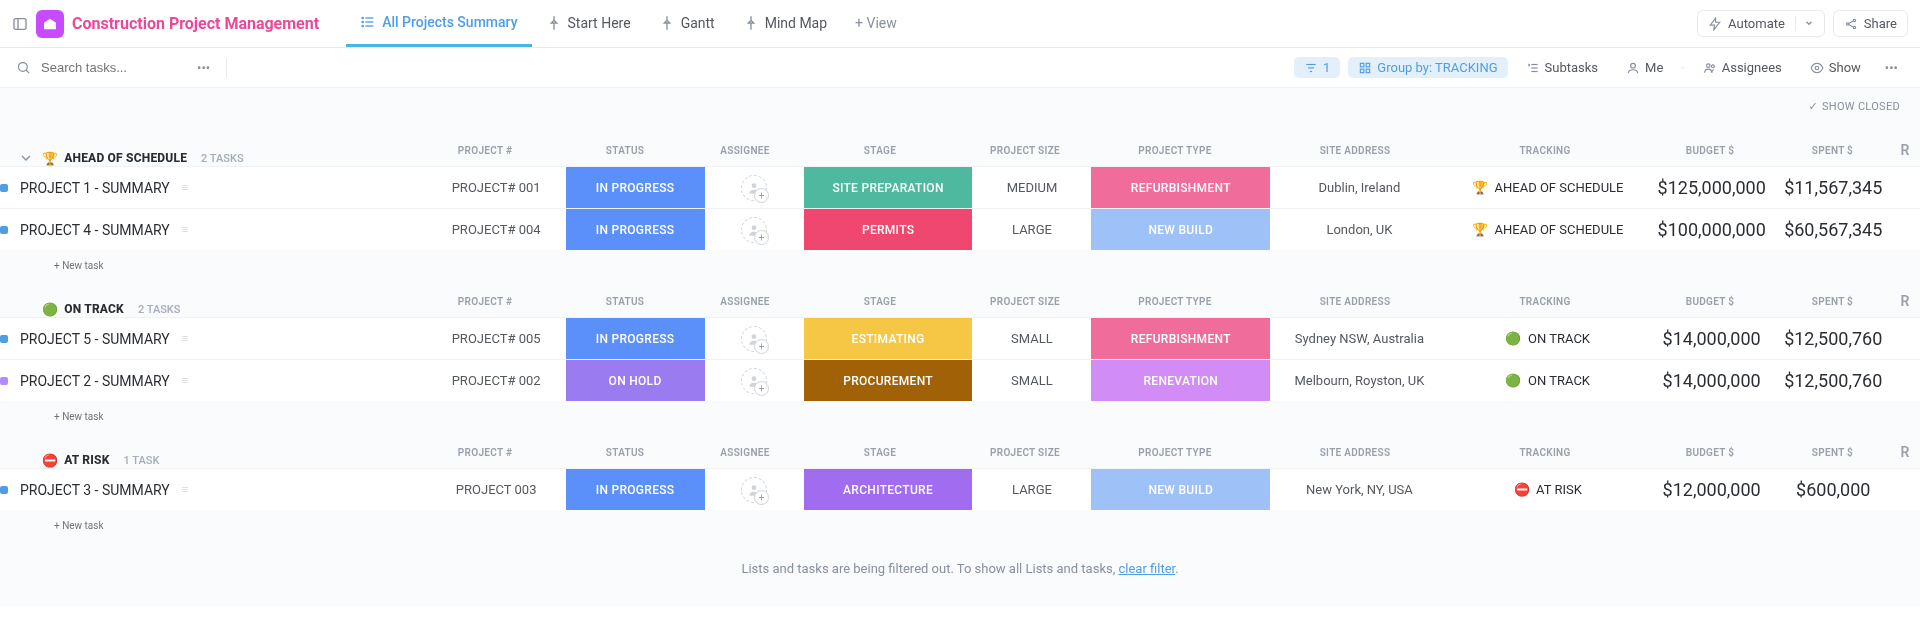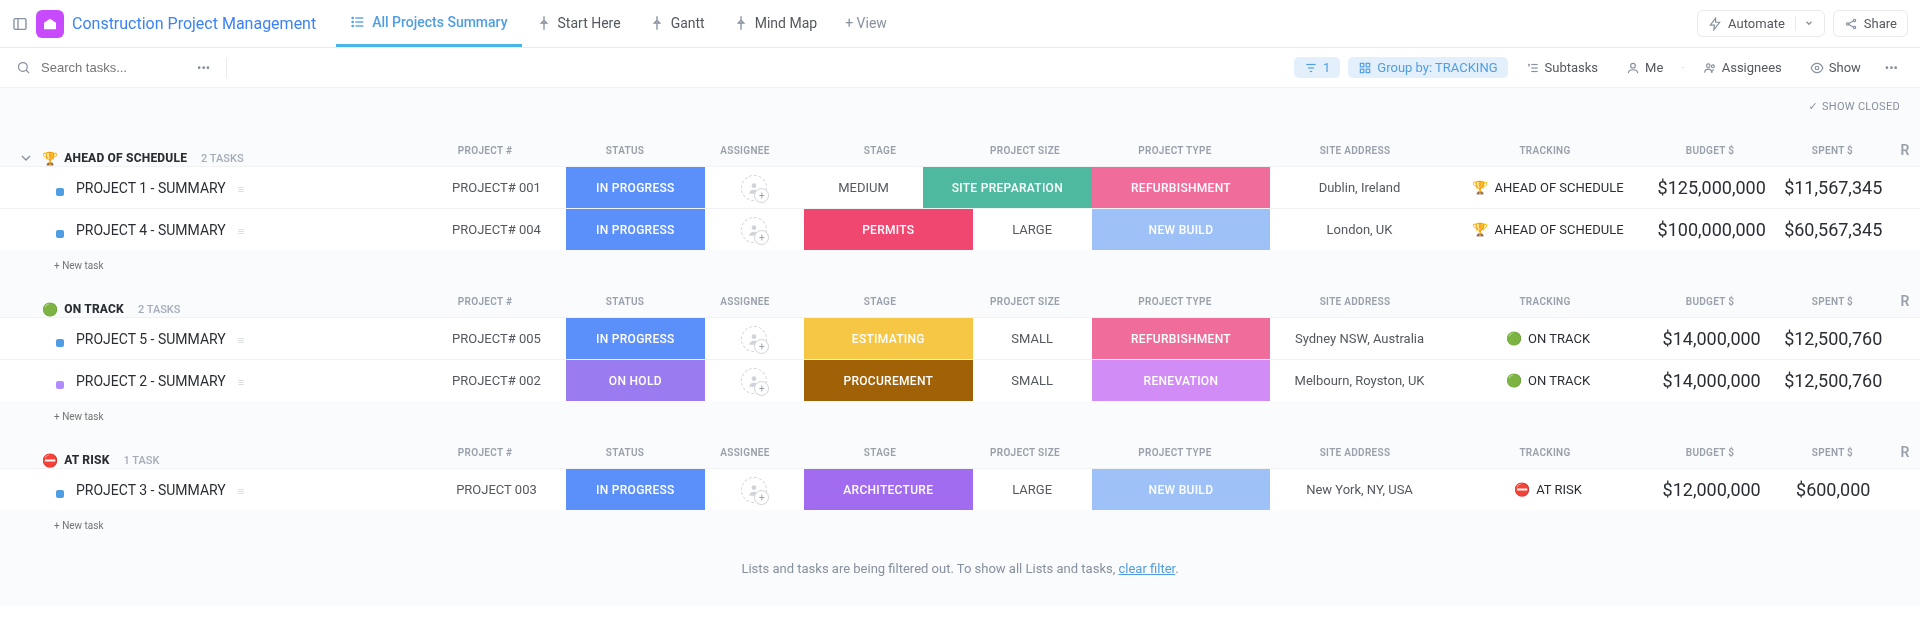--- a/index.html
+++ b/index.html
@@ -22,21 +22,21 @@
   gap: 8px;
 }
 .panel-icon { width: 16px; height: 16px; color: #87909e; cursor: pointer; }
 .app-logo {
   width: 28px; height: 28px;
   background: #c84aff;
   border-radius: 6px;
   display: flex; align-items: center; justify-content: center;
   color: #fff;
 }
-.app-title { font-size: 16px; font-weight: 400; color: #3b82f6; margin-right: 12px; }
+.app-title { font-size: 16px; font-weight: 700; color: #ec4899; margin-right: 19px; }
 .view-tabs { display: flex; height: 100%; align-items: stretch; }
 .view-tab {
   display: flex; align-items: center; gap: 6px;
   padding: 0 14px; height: 100%;
   color: #54585f; font-size: 14px; cursor: pointer;
   border-bottom: 2px solid transparent;
 }
 .view-tab.active { color: #4f9ee3; border-bottom: 3px solid #49b5e6; font-weight: 500;}
 .view-tab .tab-icon { width: 16px; height: 16px; }
 .add-view { color: #87909e; font-size: 14px; }
@@ -107,22 +107,22 @@
 .c-spent { width: 115px; text-align: center; }
 .c-plus { width: 30px; color: #9aa0ab; font-size: 14px;}
 
 
 .task-row {
   display: flex; align-items: center; height: 42px;
   background: #fff; border-top: 1px solid #f1f2f4;
 }
 .task-row:last-of-type { border-bottom: 1px solid #f1f2f4; }
 .task-name-cell {
-  width: 430px; display: flex; align-items: flex-end;
-  padding-left: 56px; gap: 12px;
+  width: 430px; display: flex; align-items: center;
+  gap: 12px;
 }
 .sq-bullet { width: 8px; height: 8px; border-radius: 2px; background: #4f9ee3; }
 .sq-bullet.purple { background: #b18cff; }
 .task-name { font-size: 14px; color: #2a2e34; }
 .drag-handle { color: #d0d4da; font-size: 11px; letter-spacing: 1px; }
 
 .cell { display: flex; align-items: center; justify-content: center; font-size: 13px; height: 100%; }
 .cell.text { color: #54585f; }
 
 .badge {
@@ -353,24 +353,24 @@
             <div class="badge" style="background:#5b8ff9">IN PROGRESS</div>
           </div>
       <div class="cell c-assignee">
         <div class="assignee-blank">
           <svg class="assignee-silhouette" viewBox="0 0 24 24">
                 <circle cx="12" cy="8" r="4"></circle>
                 <path d="M4 22 C4 17 8 15 12 15 C16 15 20 17 20 22 Z"></path>
               </svg>
         </div>
       </div>
-      <div class="cell text c-size">MEDIUM</div>
       <div class="cell c-stage">
             <div class="badge" style="background:#4fb99f">SITE PREPARATION</div>
           </div>
+      <div class="cell text c-size">MEDIUM</div>
       <div class="cell c-type">
             <div class="badge" style="background:#f06c9b">REFURBISHMENT</div>
           </div>
       <div class="cell text c-site">Dublin, Ireland</div>
       <div class="cell c-tracking">
         <div class="tracking-cell">
               <span>🏆</span>
               <span>AHEAD OF SCHEDULE</span>
             </div>
       </div>

